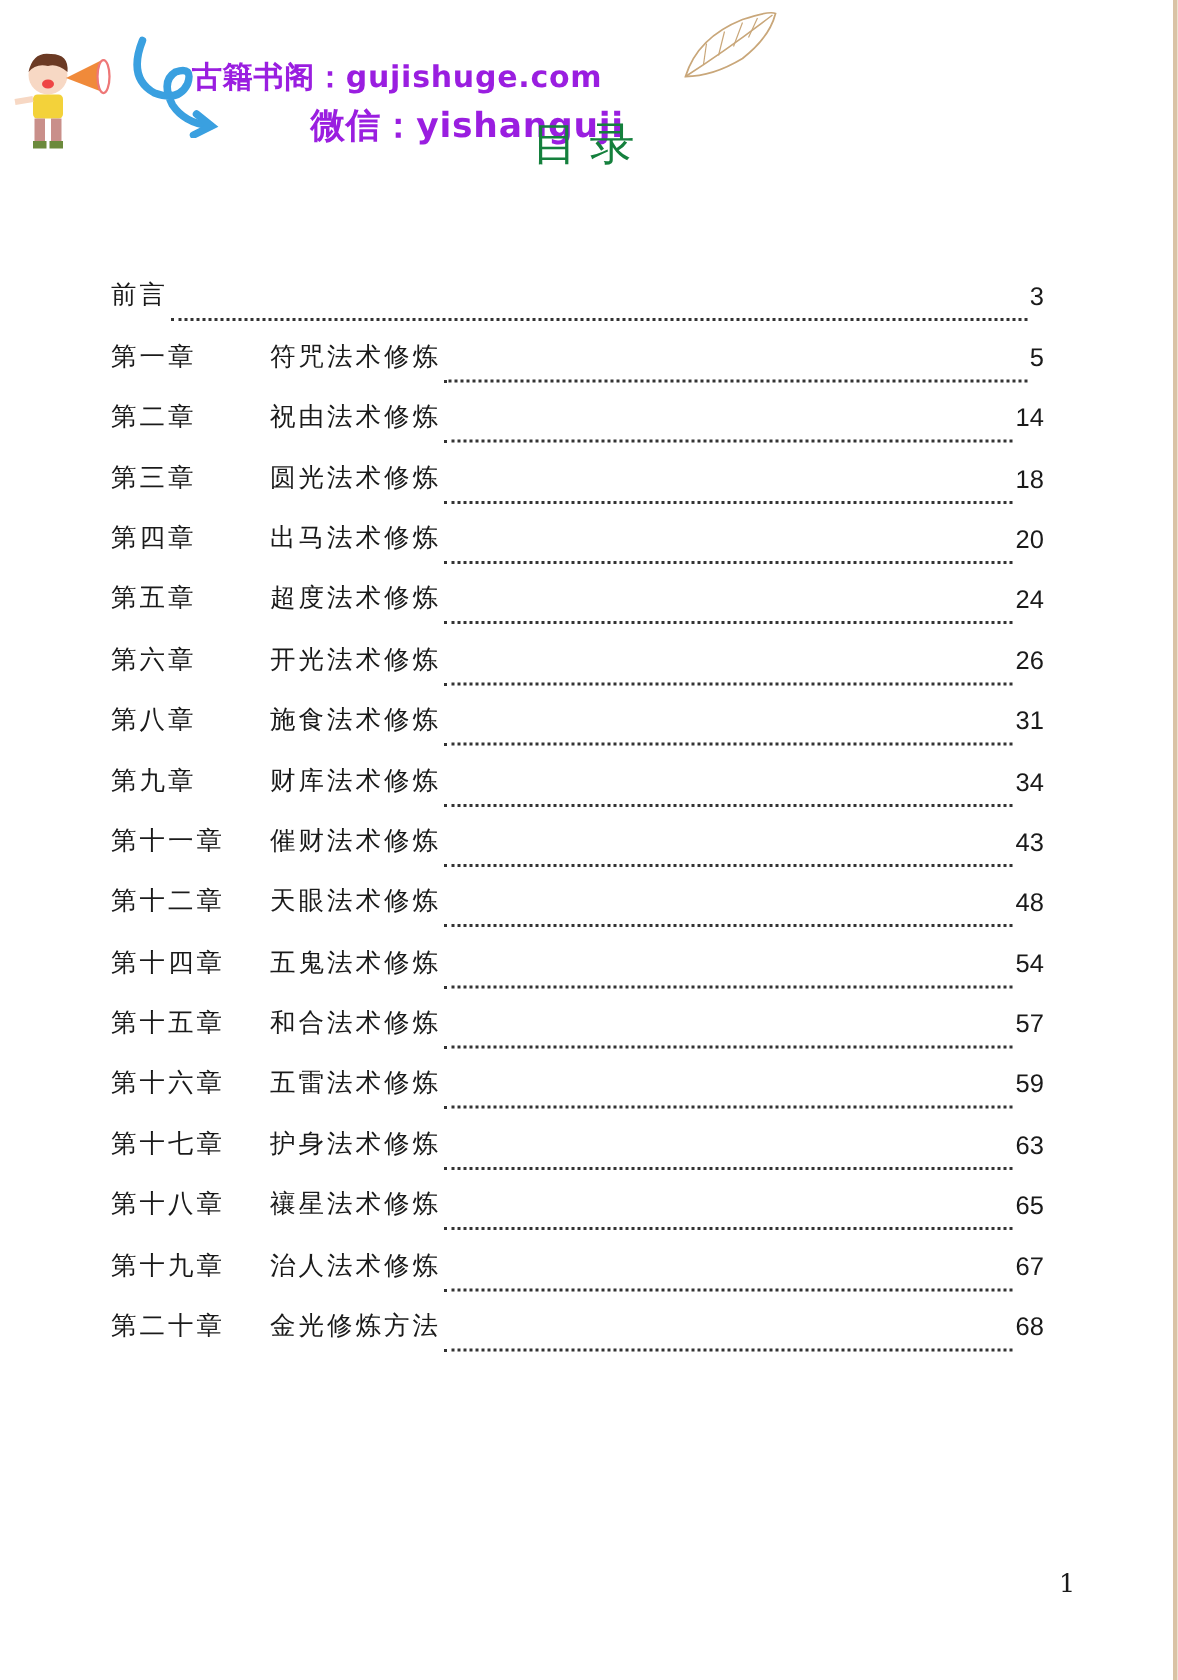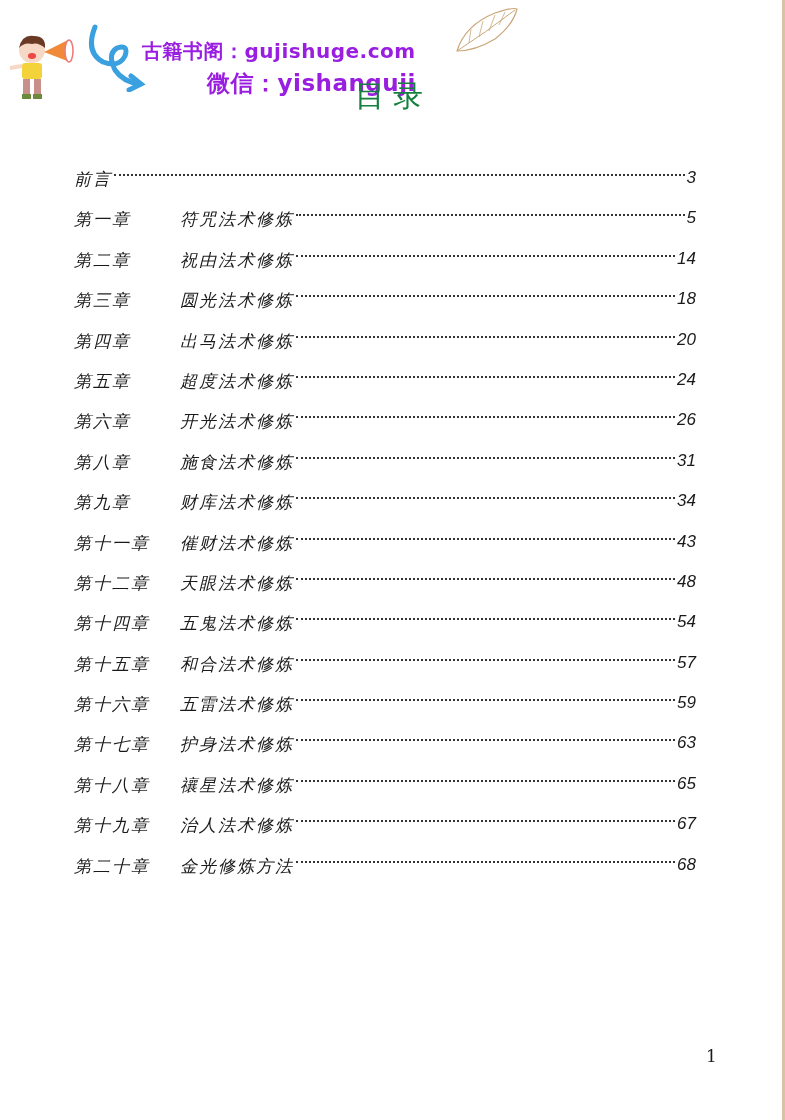--- a/index.html
+++ b/index.html
@@ -9,27 +9,27 @@
   }
   .right-edge { position: absolute; right: 0; top: 0; width: 3px; height: 1120px; background: #d9c3a5; }
   .banner { position: absolute; left: 0; top: 0; width: 520px; height: 110px; }
   .mascot { position: absolute; left: 8px; top: 30px; width: 70px; height: 72px; }
   .arrow { position: absolute; left: 85px; top: 22px; width: 70px; height: 70px; }
   .leaf { position: absolute; left: 455px; top: 5px; width: 65px; height: 48px; }
   .wm1, .wm2 {
     position: absolute; font-family: "DejaVu Sans", sans-serif; font-weight: bold;
     color: #9a1ee0; white-space: nowrap; letter-spacing: 0.5px;
   }
-  .wm1 { left: 128px; top: 38px; font-size: 20px; padding-left: 14px; }
+  .wm1 { left: 128px; top: 38px; font-size: 20px; }
   .wm2 { left: 185px; top: 68px; font-size: 23px; margin-left: 22px; }
   .title {
     position: absolute; left: 355px; top: 76px; font-size: 30px; letter-spacing: 8px; color: #15803d;
   }
   .toc { position: absolute; left: 74px; top: 168px; width: 622px; }
-  .row { position: relative; height: 40.4px; display: flex; align-items: flex-start; font-size: 17px; font-style: italic; }
+  .row { position: relative; height: 40.4px; display: flex; align-items: flex-end; font-size: 17px; }
   .chap { width: 106px; flex: none; letter-spacing: 2px; }
   .name { flex: none; letter-spacing: 2px; }
   .leader { flex: 1; border-bottom: 2px dotted #333; margin: 0 2px; transform: translateY(6px); }
   .page { flex: none; font-family: "Liberation Sans", sans-serif; font-size: 17px; }
   .pagenum { position: absolute; left: 706px; top: 1046px; font-size: 17px; }
 </style>
 </head>
 <body>
 
 <div class="right-edge"></div>

